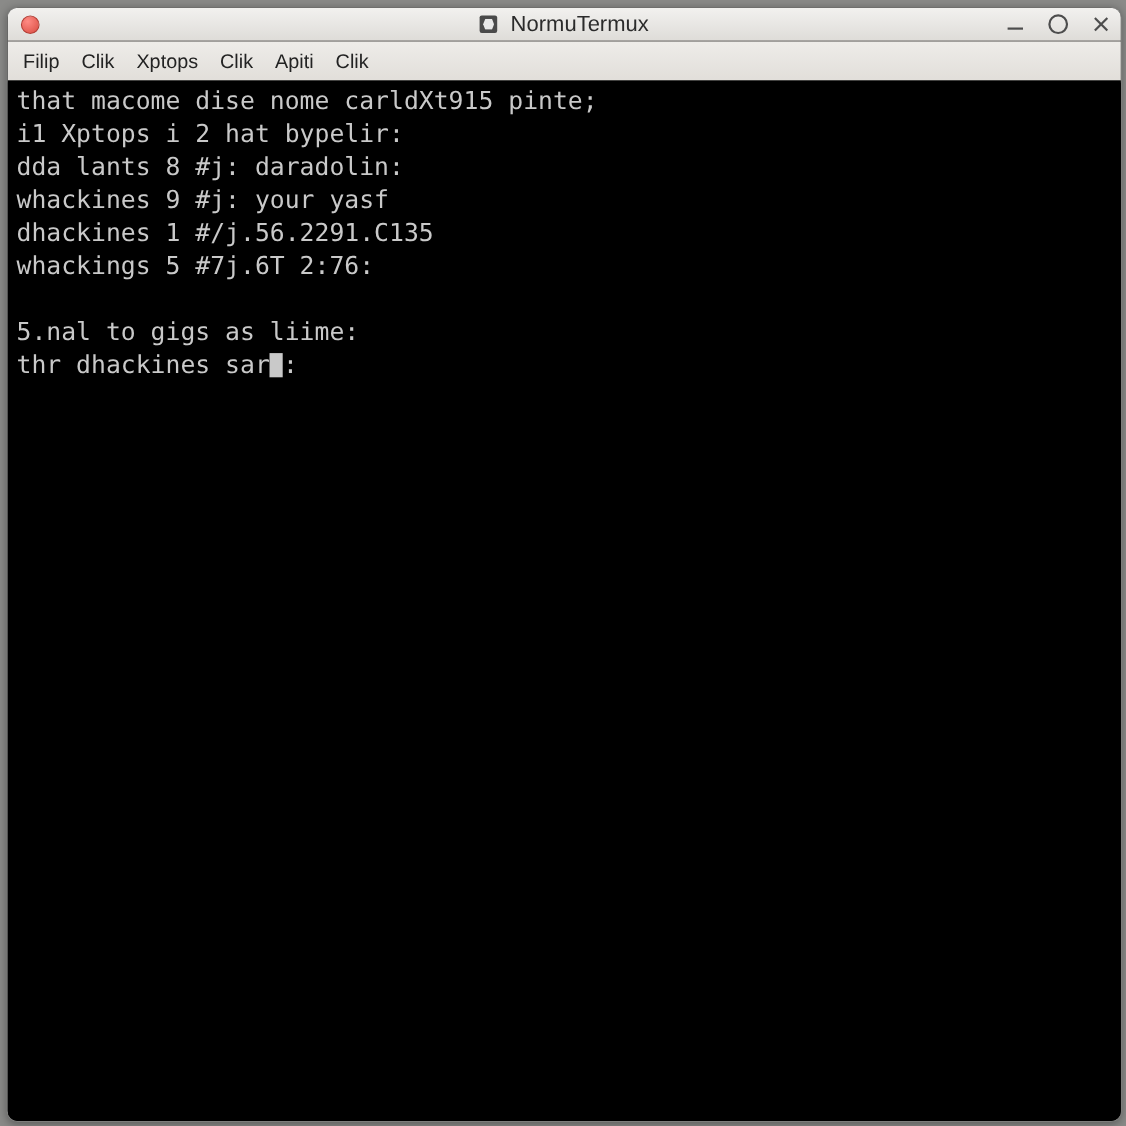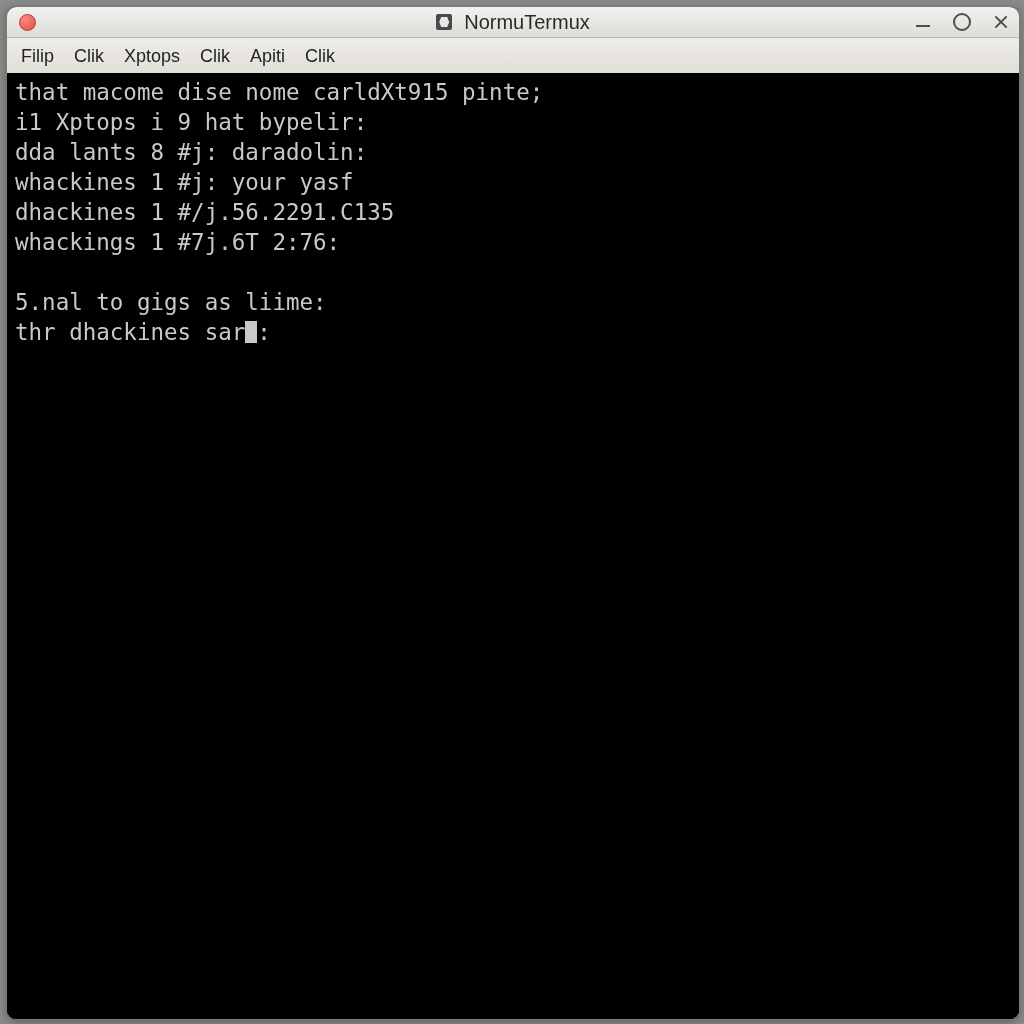--- a/index.html
+++ b/index.html
@@ -47,22 +47,22 @@
   <div class="menubar">
     <span class="menuitem">Filip</span>
     <span class="menuitem">Clik</span>
     <span class="menuitem">Xptops</span>
     <span class="menuitem">Clik</span>
     <span class="menuitem">Apiti</span>
     <span class="menuitem">Clik</span>
   </div>
 
   <div class="term"><span>that macome dise nome carldXt915 pinte;</span>
-<span>i1 Xptops i 9 hat bypelir:</span>
+<span>i1 Xptops i 2 hat bypelir:</span>
 <span>dda lants 8 #j: daradolin:</span>
-<span>whackines 1 #j: your yasf</span>
+<span>whackines 9 #j: your yasf</span>
 <span>dhackines 1 #/j.56.2291.C135</span>
-<span>whackings 1 #7j.6T 2:76:</span>
+<span>whackings 5 #7j.6T 2:76:</span>
 <span></span>
 <span>5.nal to gigs as liime:</span>
 <span>thr dhackines sar</span><span class="cursor"></span><span>:</span></div>
 
 </div>
 
 </body></html>

